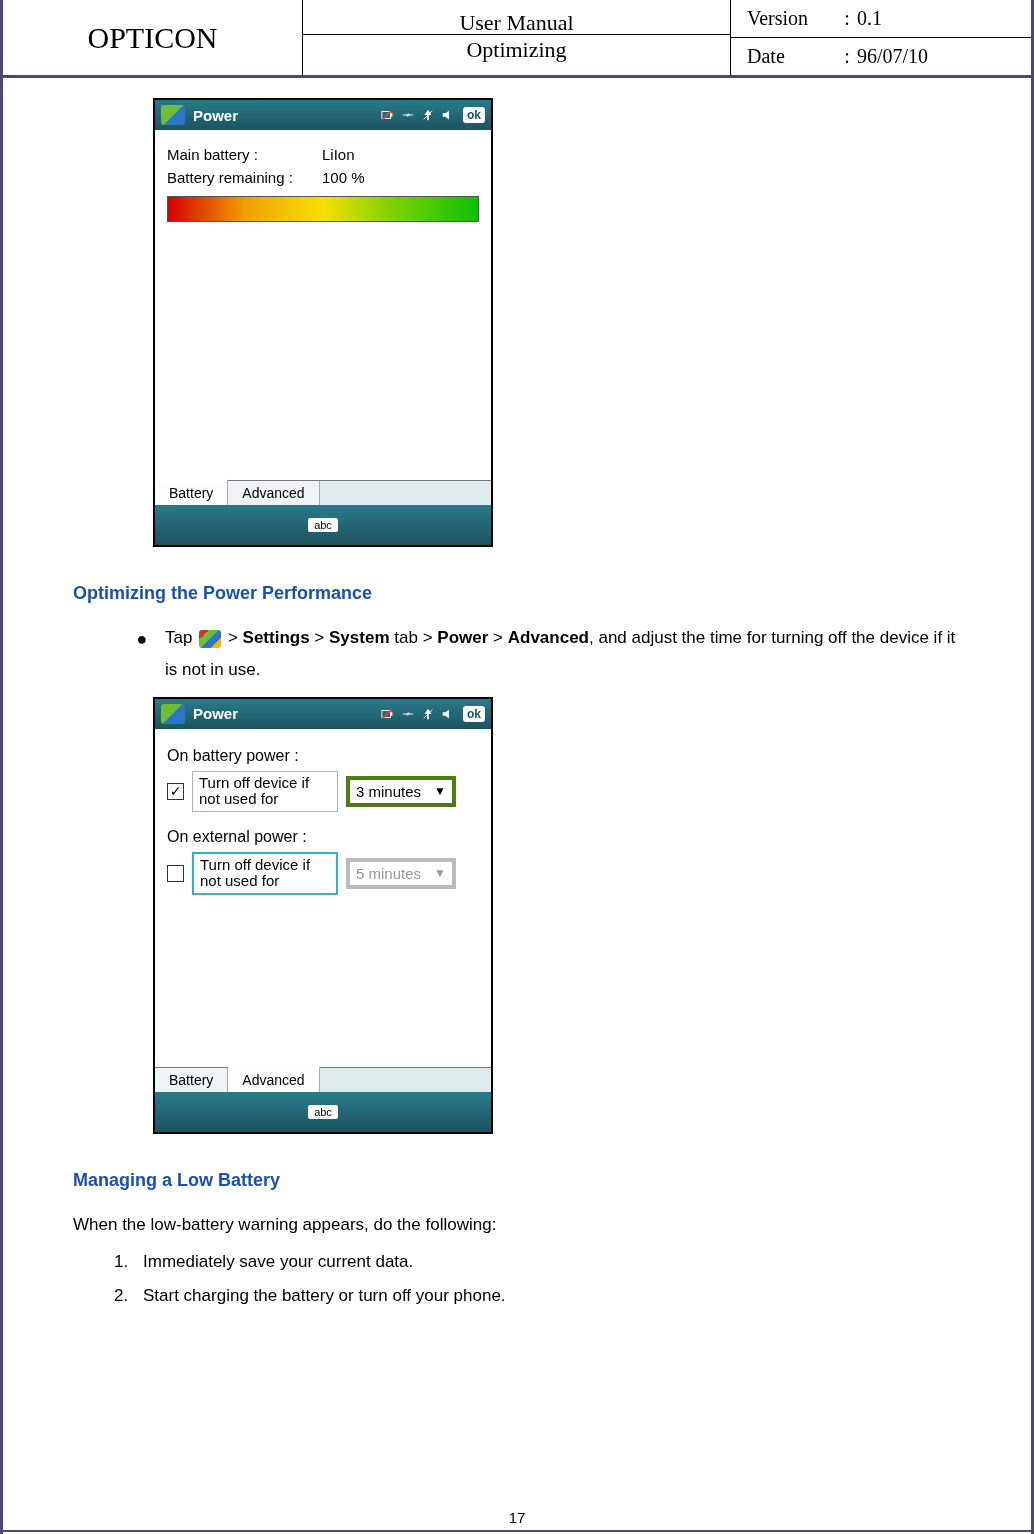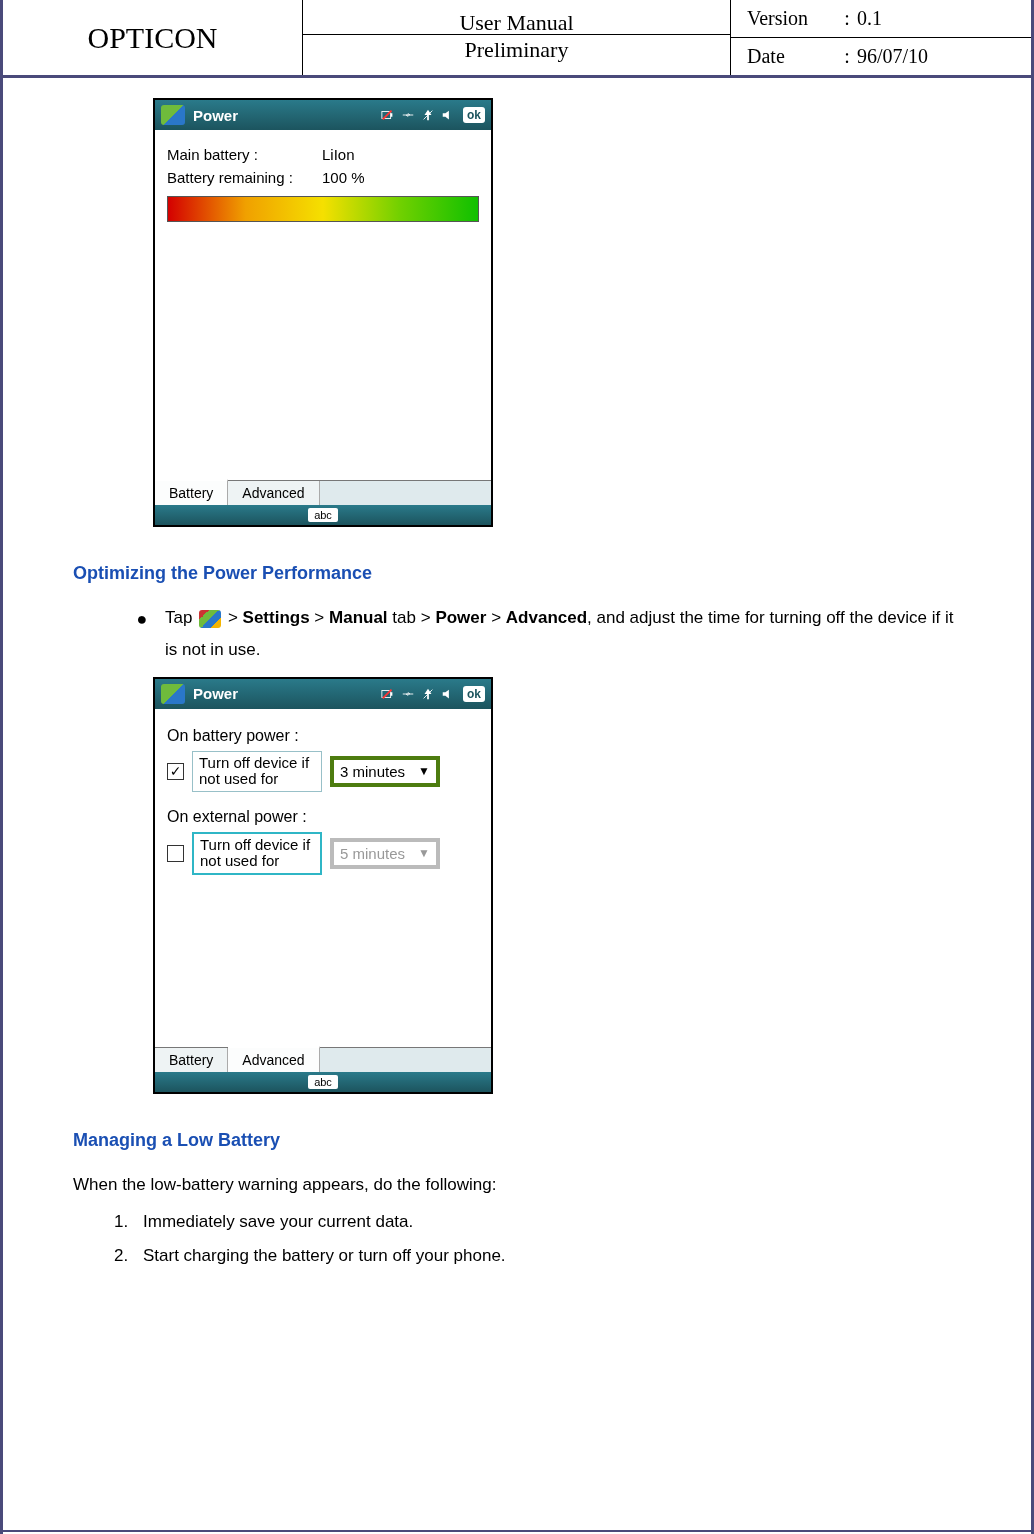--- a/index.html
+++ b/index.html
@@ -134,21 +134,21 @@
     height: 338px;
   }
   .adv-row { margin: 8px 0 16px 0;}
   .adv-ctrl { display:flex; align-items:center; gap:8px; margin-top:6px;}
   .chk {
     width:17px; height:17px; border:1px solid #333; display:flex;
     align-items:center; justify-content:center; font-size:14px;
   }
   .box-label {
     border:1px solid #98c0c8; padding:3px 6px; font-size:15px; line-height:1.1;
-    width:130px;
+    width:146px;
   }
   .box-label.active { border:2px solid #2fb6c6;}
   .dropdown {
     border:4px solid #4d7c0f; padding:3px 6px; font-size:15px;
     display:flex; align-items:center; gap:8px; width:110px; justify-content:space-between;
   }
   .dropdown.disabled { color:#999; border-color:#bbb;}
   .caret { font-size:12px;}
 
   .tabs-bottom {
@@ -162,21 +162,21 @@
     border-right:1px solid #aaa;
     background:#eef3f4;
   }
   .tabs-bottom .tab.active {
     background:#fcfdfd;
     border-top:2px solid #fff;
     margin-top:-2px;
   }
   .sip {
     background: linear-gradient(#2a7a8a,#1c545e);
-    height: 20px;
+    height: 40px;
     display:flex; align-items:center; justify-content:center;
   }
   .sip .key {
     background:#fff; border-radius:2px; font-size:11px; padding:1px 6px;
   }
 
   .section-title {
     color:#1a4fb3; font-weight:bold; font-size:18px;
     margin: 10px 0 18px 0;
   }
@@ -214,21 +214,21 @@
 </style>
 </head>
 <body>
 
 <div class="page">
 
   <div class="doc-header">
     <div class="brand">OPTICON</div>
     <div class="title-block">
       <div class="title">User Manual</div>
-      <div class="subtitle">Preliminary</div>
+      <div class="subtitle">Optimizing</div>
     </div>
     <div class="meta">
       <div class="row">
         <span class="lbl">Version</span>
         <span class="sep">:</span>
         <span class="val">0.1</span>
       </div>
       <div class="row">
         <span class="lbl">Date</span>
         <span class="sep">:</span>
@@ -285,21 +285,21 @@
     <div class="section-title">Optimizing the Power Performance</div>
     <div class="bullet-block">
       <div class="bullet-row">
         <span class="dot">●</span>
         <div class="bt">
           <span>Tap</span>
           <span class="inline-flag"></span>
           <span>&gt;</span>
           <b>Settings</b>
           <span>&gt;</span>
-          <b>Manual</b>
+          <b>System</b>
           <span>tab</span>
           <span>&gt;</span>
           <b>Power</b>
           <span>&gt;</span>
           <b>Advanced</b><span>, and adjust the time for turning off the device if it is not in use.</span>
         </div>
       </div>
     </div>
 
     <div class="shot" style="margin-top:10px;">
@@ -360,14 +360,15 @@
 
     <div class="section-title">Managing a Low Battery</div>
     <div class="body-text">When the low-battery warning appears, do the following:</div>
     <ol class="steps">
       <li>Immediately save your current data.</li>
       <li>Start charging the battery or turn off your phone.</li>
     </ol>
 
   </div>
 
+  <div class="page-num">17</div>
   <div class="footer-line"></div>
 </div>
 
 </body></html>

